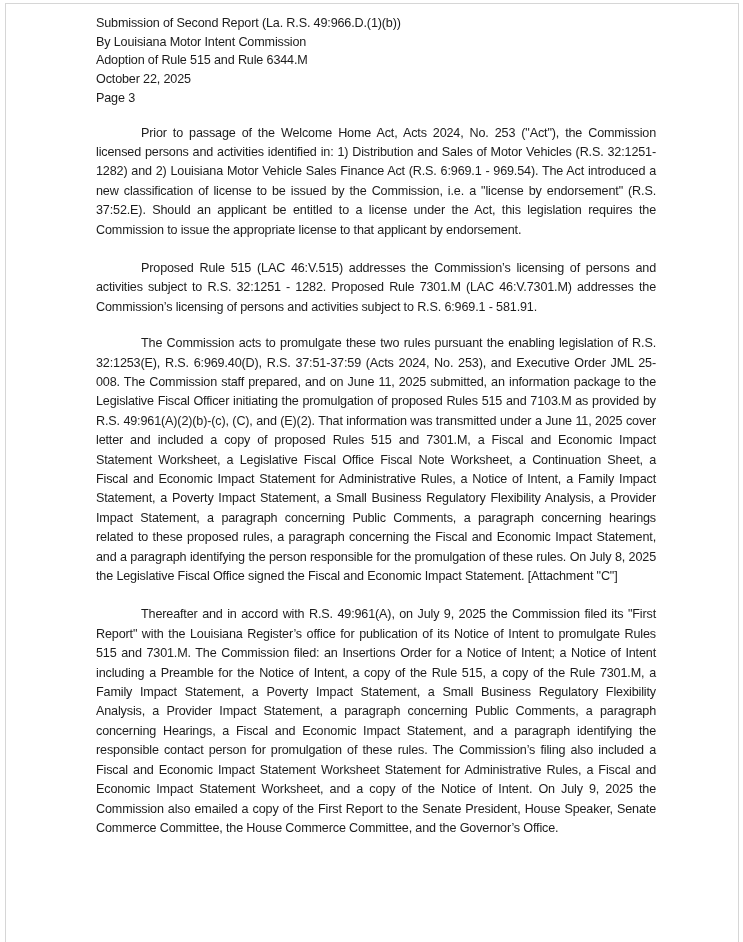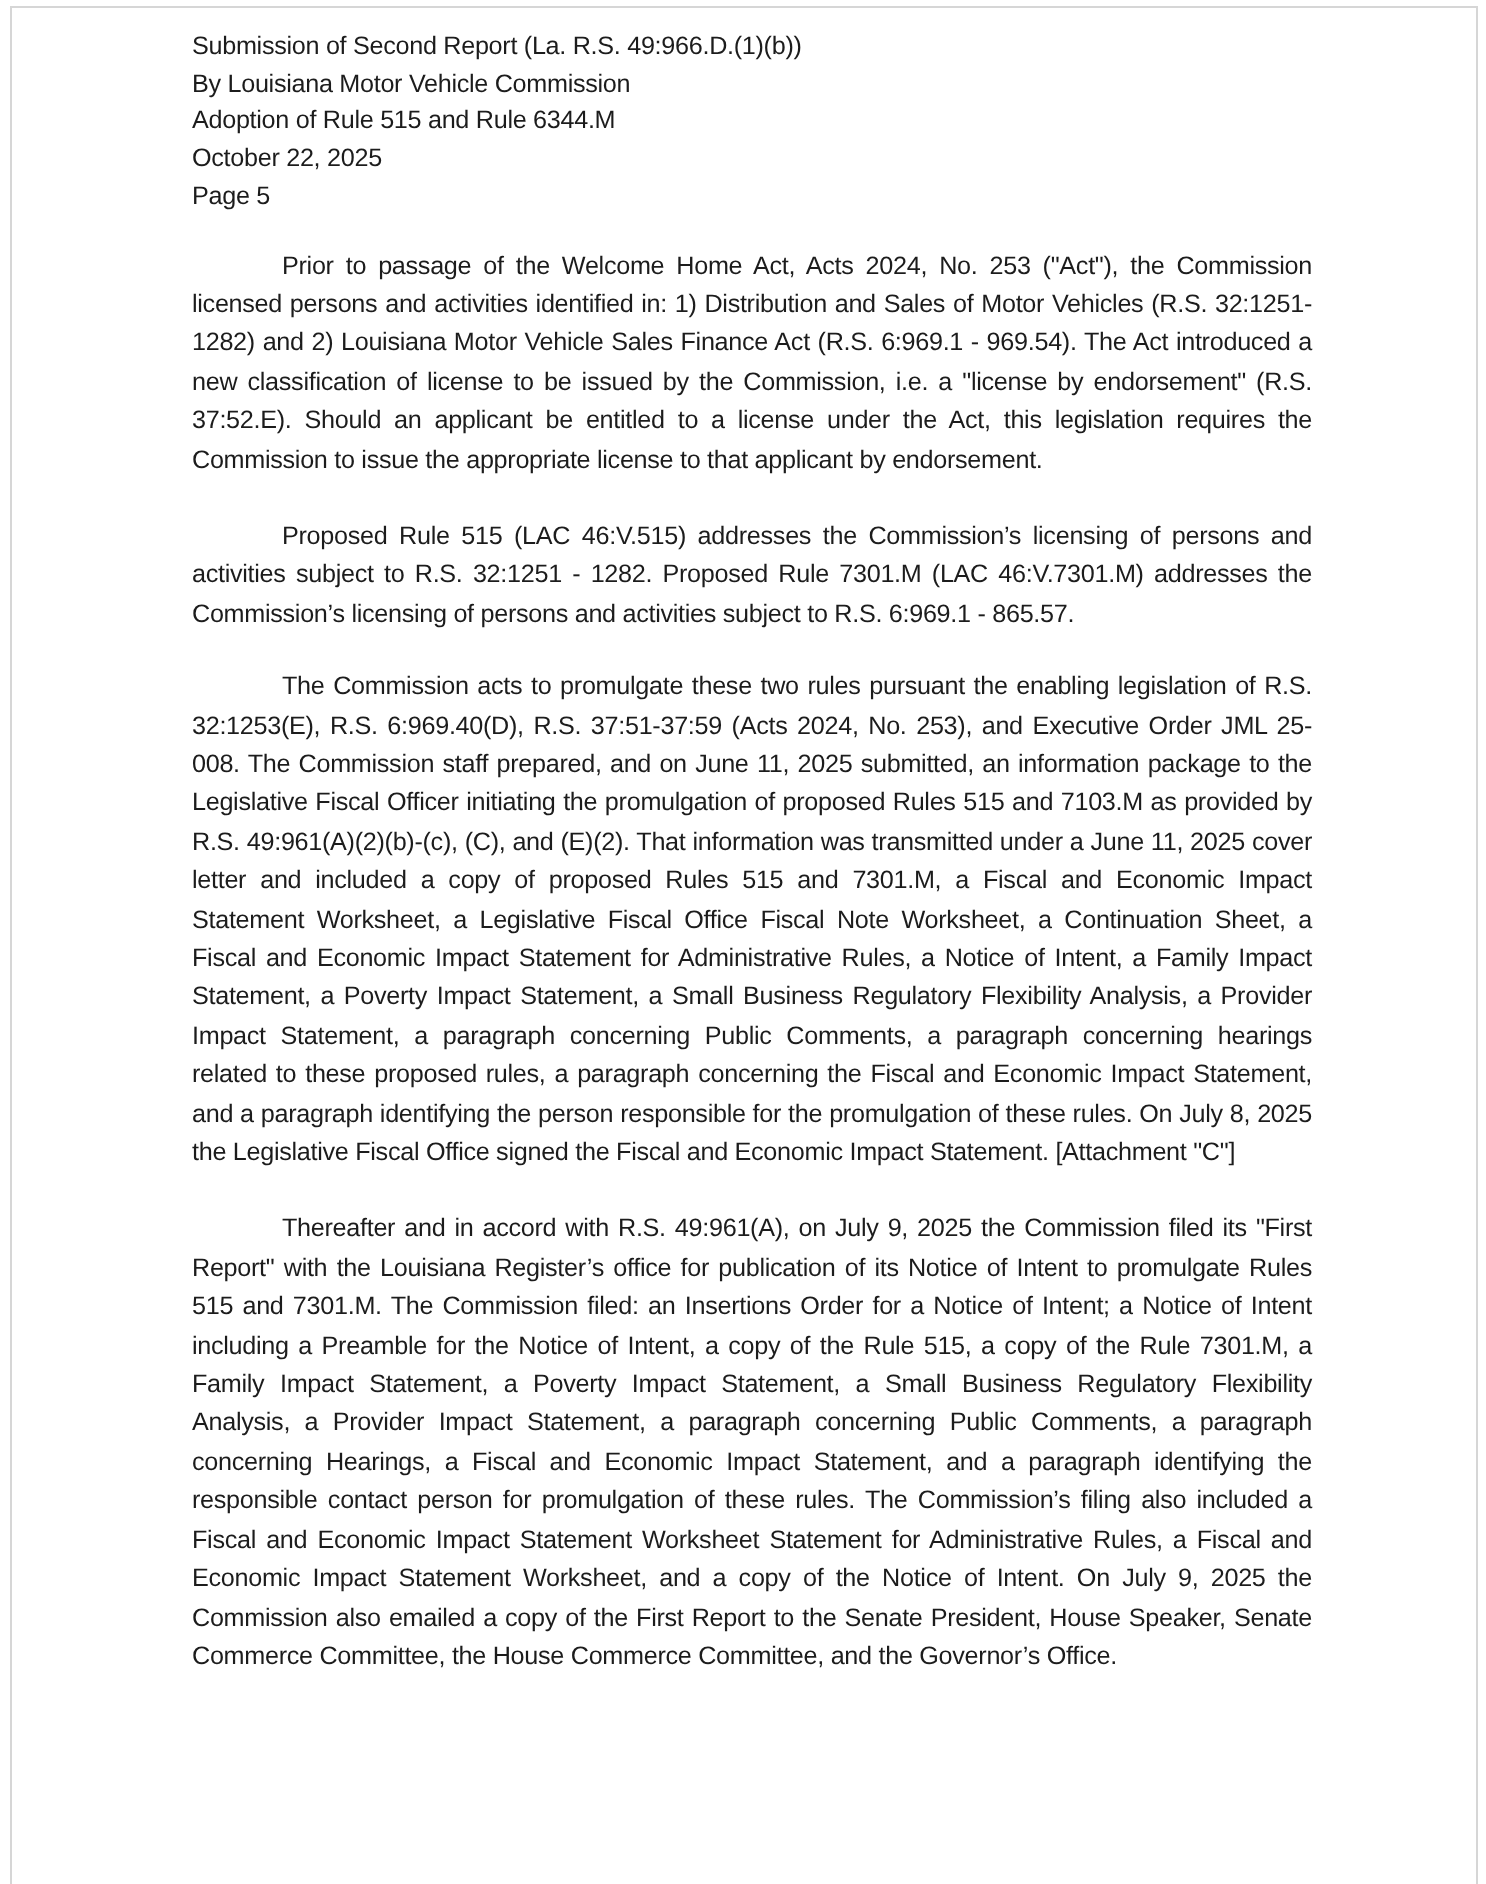--- a/index.html
+++ b/index.html
@@ -49,24 +49,24 @@
     .para.p2 { margin-bottom: 17px; }
     .para.p3 { margin-bottom: 19px; }
   </style>
 </head>
 <body>
 
 <div class="page">
   <div class="content">
     <div class="header-block">
       <div class="header-line">Submission of Second Report (La. R.S. 49:966.D.(1)(b))</div>
-      <div class="header-line">By Louisiana Motor Vehicle Commission</div>
+      <div class="header-line">By Louisiana Motor Intent Commission</div>
       <div class="header-line">Adoption of Rule 515 and Rule 6344.M</div>
       <div class="header-line">October 22, 2025</div>
-      <div class="header-line">Page 5</div>
+      <div class="header-line">Page 3</div>
     </div>
 
     <p class="para p1">Prior to passage of the Welcome Home Act, Acts 2024, No. 253 ("Act"), the Commission licensed persons and activities identified in: 1) Distribution and Sales of Motor Vehicles (R.S. 32:1251- 1282) and 2) Louisiana Motor Vehicle Sales Finance Act (R.S. 6:969.1 - 969.54). The Act introduced a new classification of license to be issued by the Commission, i.e. a "license by endorsement" (R.S. 37:52.E). Should an applicant be entitled to a license under the Act, this legislation requires the Commission to issue the appropriate license to that applicant by endorsement.</p>
-    <p class="para p2">Proposed Rule 515 (LAC 46:V.515) addresses the Commission’s licensing of persons and activities subject to R.S. 32:1251 - 1282. Proposed Rule 7301.M (LAC 46:V.7301.M) addresses the Commission’s licensing of persons and activities subject to R.S. 6:969.1 - 865.57.</p>
+    <p class="para p2">Proposed Rule 515 (LAC 46:V.515) addresses the Commission’s licensing of persons and activities subject to R.S. 32:1251 - 1282. Proposed Rule 7301.M (LAC 46:V.7301.M) addresses the Commission’s licensing of persons and activities subject to R.S. 6:969.1 - 581.91.</p>
     <p class="para p3">The Commission acts to promulgate these two rules pursuant the enabling legislation of R.S. 32:1253(E), R.S. 6:969.40(D), R.S. 37:51-37:59 (Acts 2024, No. 253), and Executive Order JML 25-008. The Commission staff prepared, and on June 11, 2025 submitted, an information package to the Legislative Fiscal Officer initiating the promulgation of proposed Rules 515 and 7103.M as provided by R.S. 49:961(A)(2)(b)-(c), (C), and (E)(2). That information was transmitted under a June 11, 2025 cover letter and included a copy of proposed Rules 515 and 7301.M, a Fiscal and Economic Impact Statement Worksheet, a Legislative Fiscal Office Fiscal Note Worksheet, a Continuation Sheet, a Fiscal and Economic Impact Statement for Administrative Rules, a Notice of Intent, a Family Impact Statement, a Poverty Impact Statement, a Small Business Regulatory Flexibility Analysis, a Provider Impact Statement, a paragraph concerning Public Comments, a paragraph concerning hearings related to these proposed rules, a paragraph concerning the Fiscal and Economic Impact Statement, and a paragraph identifying the person responsible for the promulgation of these rules. On July 8, 2025 the Legislative Fiscal Office signed the Fiscal and Economic Impact Statement. [Attachment "C"]</p>
     <p class="para p4">Thereafter and in accord with R.S. 49:961(A), on July 9, 2025 the Commission filed its "First Report" with the Louisiana Register’s office for publication of its Notice of Intent to promulgate Rules 515 and 7301.M. The Commission filed: an Insertions Order for a Notice of Intent; a Notice of Intent including a Preamble for the Notice of Intent, a copy of the Rule 515, a copy of the Rule 7301.M, a Family Impact Statement, a Poverty Impact Statement, a Small Business Regulatory Flexibility Analysis, a Provider Impact Statement, a paragraph concerning Public Comments, a paragraph concerning Hearings, a Fiscal and Economic Impact Statement, and a paragraph identifying the responsible contact person for promulgation of these rules. The Commission’s filing also included a Fiscal and Economic Impact Statement Worksheet Statement for Administrative Rules, a Fiscal and Economic Impact Statement Worksheet, and a copy of the Notice of Intent. On July 9, 2025 the Commission also emailed a copy of the First Report to the Senate President, House Speaker, Senate Commerce Committee, the House Commerce Committee, and the Governor’s Office.</p>
   </div>
 </div>
 
 </body></html>

